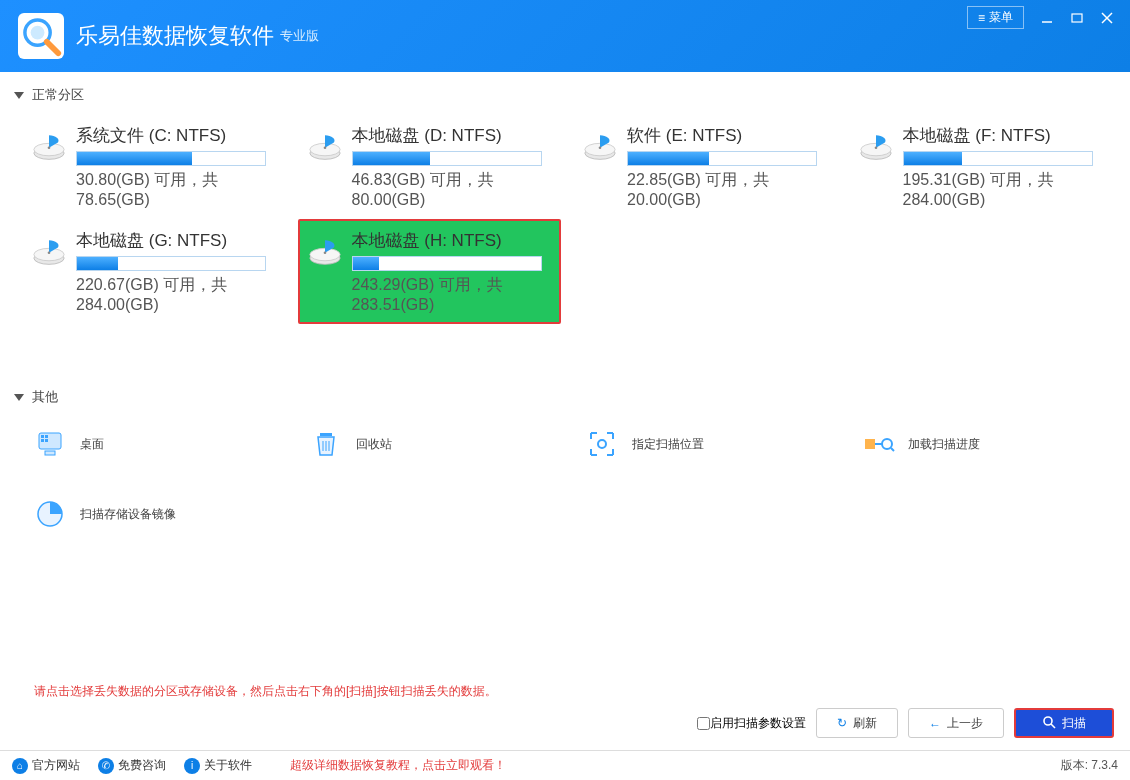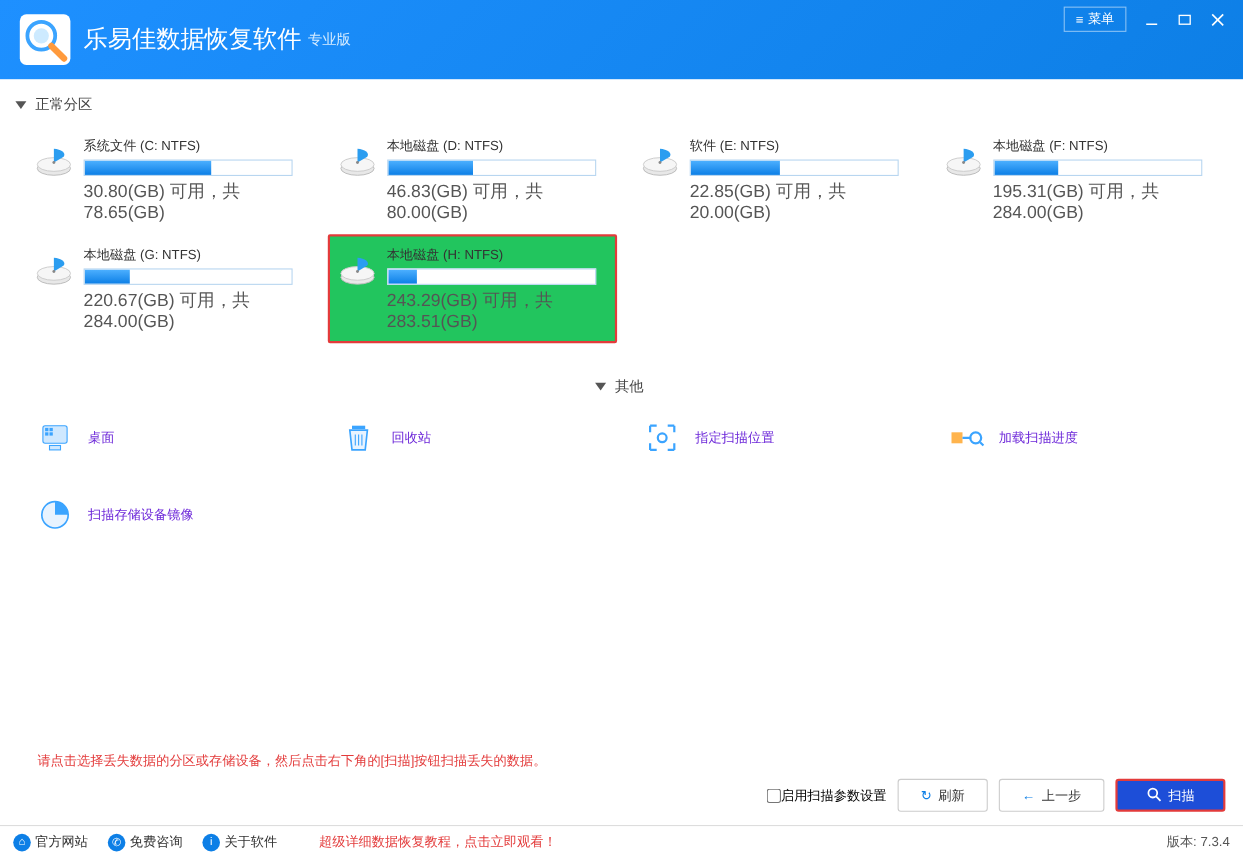--- a/index.html
+++ b/index.html
@@ -17,29 +17,29 @@
     .section-header { display: flex; align-items: center; gap: 8px; color: #333; margin-bottom: 10px; }
     .triangle { width: 0; height: 0; border-left: 5px solid transparent; border-right: 5px solid transparent; border-top: 7px solid #555; display: inline-block; }
     .section-title { font-size: 13px; color: #444; }
     
     .partition-grid { display: grid; grid-template-columns: repeat(4, 1fr); gap: 0 12px; margin-left: 8px; margin-bottom: 20px; }
     .partition-item { display: flex; padding: 8px 6px; border-radius: 2px; cursor: pointer; border: 2px solid transparent; }
     .partition-item.selected { background: #22c55e; border: 2px solid #e33b3b; }
     .disk-icon { width: 38px; height: 32px; flex-shrink: 0; margin-top: 6px; position: relative; }
     .disk-icon svg { width: 38px; height: 32px; }
     .partition-info { flex: 1; margin-left: 8px; min-width: 0; }
-    .partition-name { color: #333; font-size: 12px; margin-bottom: 4px; white-space: nowrap; overflow: hidden; }
+    .partition-name { color: #333; font-size: 17px; margin-bottom: 4px; white-space: nowrap; overflow: hidden; }
     .progress-bar { width: 190px; height: 15px; border: 1px solid #b8d6f0; background: #fff; margin-bottom: 4px; overflow: hidden; }
     .progress-fill { height: 100%; background: linear-gradient(180deg, #4db0ff 0%, #0d7fe6 100%); }
     .partition-stats { color: #555; font-size: 16px; }
     
     .other-grid { display: grid; grid-template-columns: repeat(4, 1fr); gap: 14px; margin-left: 8px; margin-bottom: 20px; }
     .other-item { display: flex; align-items: center; padding: 8px; cursor: pointer; }
     .other-icon { width: 40px; height: 40px; display: flex; align-items: center; justify-content: center; margin-right: 10px; flex-shrink: 0; }
-    .other-label { color: #6d28d9; font-size: 12px; }
+    .other-label { color: #404040; font-size: 12px; }
     
     .hint { color: #e33b3b; font-size: 12px; padding: 8px 18px; position: absolute; bottom: 72px; left: 16px; }
     
     .footer-buttons { position: absolute; bottom: 36px; right: 12px; display: flex; align-items: center; gap: 10px; padding: 6px 4px; }
     .checkbox-row { display: flex; align-items: center; gap: 0; cursor: pointer; }
     .btn { height: 30px; padding: 0 20px; border: 1px solid #ccc; background: #fff; border-radius: 3px; cursor: pointer; display: flex; align-items: center; gap: 6px; font-size: 12px; color: #333; }
     .btn-primary { background: #1d4ed8; border: 2px solid #e33b3b; color: #fff; padding: 0 26px; }
     .refresh-icon-color { color: #0d7fe6; }
     .arrow-icon-color { color: #0d7fe6; }
     
@@ -177,21 +177,21 @@
         <div class="partition-info">
           <div class="partition-name">本地磁盘 (H: NTFS)</div>
           <div class="progress-bar">
             <div class="progress-fill" style="width:14%"></div>
           </div>
           <div class="partition-stats">243.29(GB) 可用，共 283.51(GB)</div>
         </div>
       </div>
     </div>
 
-  <div class="section-header" style="margin-top:30px;justify-content:center;">
+  <div class="section-header" style="margin-top:64px;">
     <span class="triangle"></span>
     <span class="section-title">其他</span>
   </div>
   <div class="other-grid" id="other-grid">
       <div class="other-item">
         <div class="other-icon">
           <svg width="34" height="34" viewBox="0 0 34 34">
             <rect x="6" y="6" width="22" height="16" rx="2" fill="#cfe8ff" stroke="#3ba4ff"></rect>
             <rect x="8" y="8" width="3" height="3" fill="#3ba4ff"></rect>
             <rect x="12" y="8" width="3" height="3" fill="#3ba4ff"></rect>

